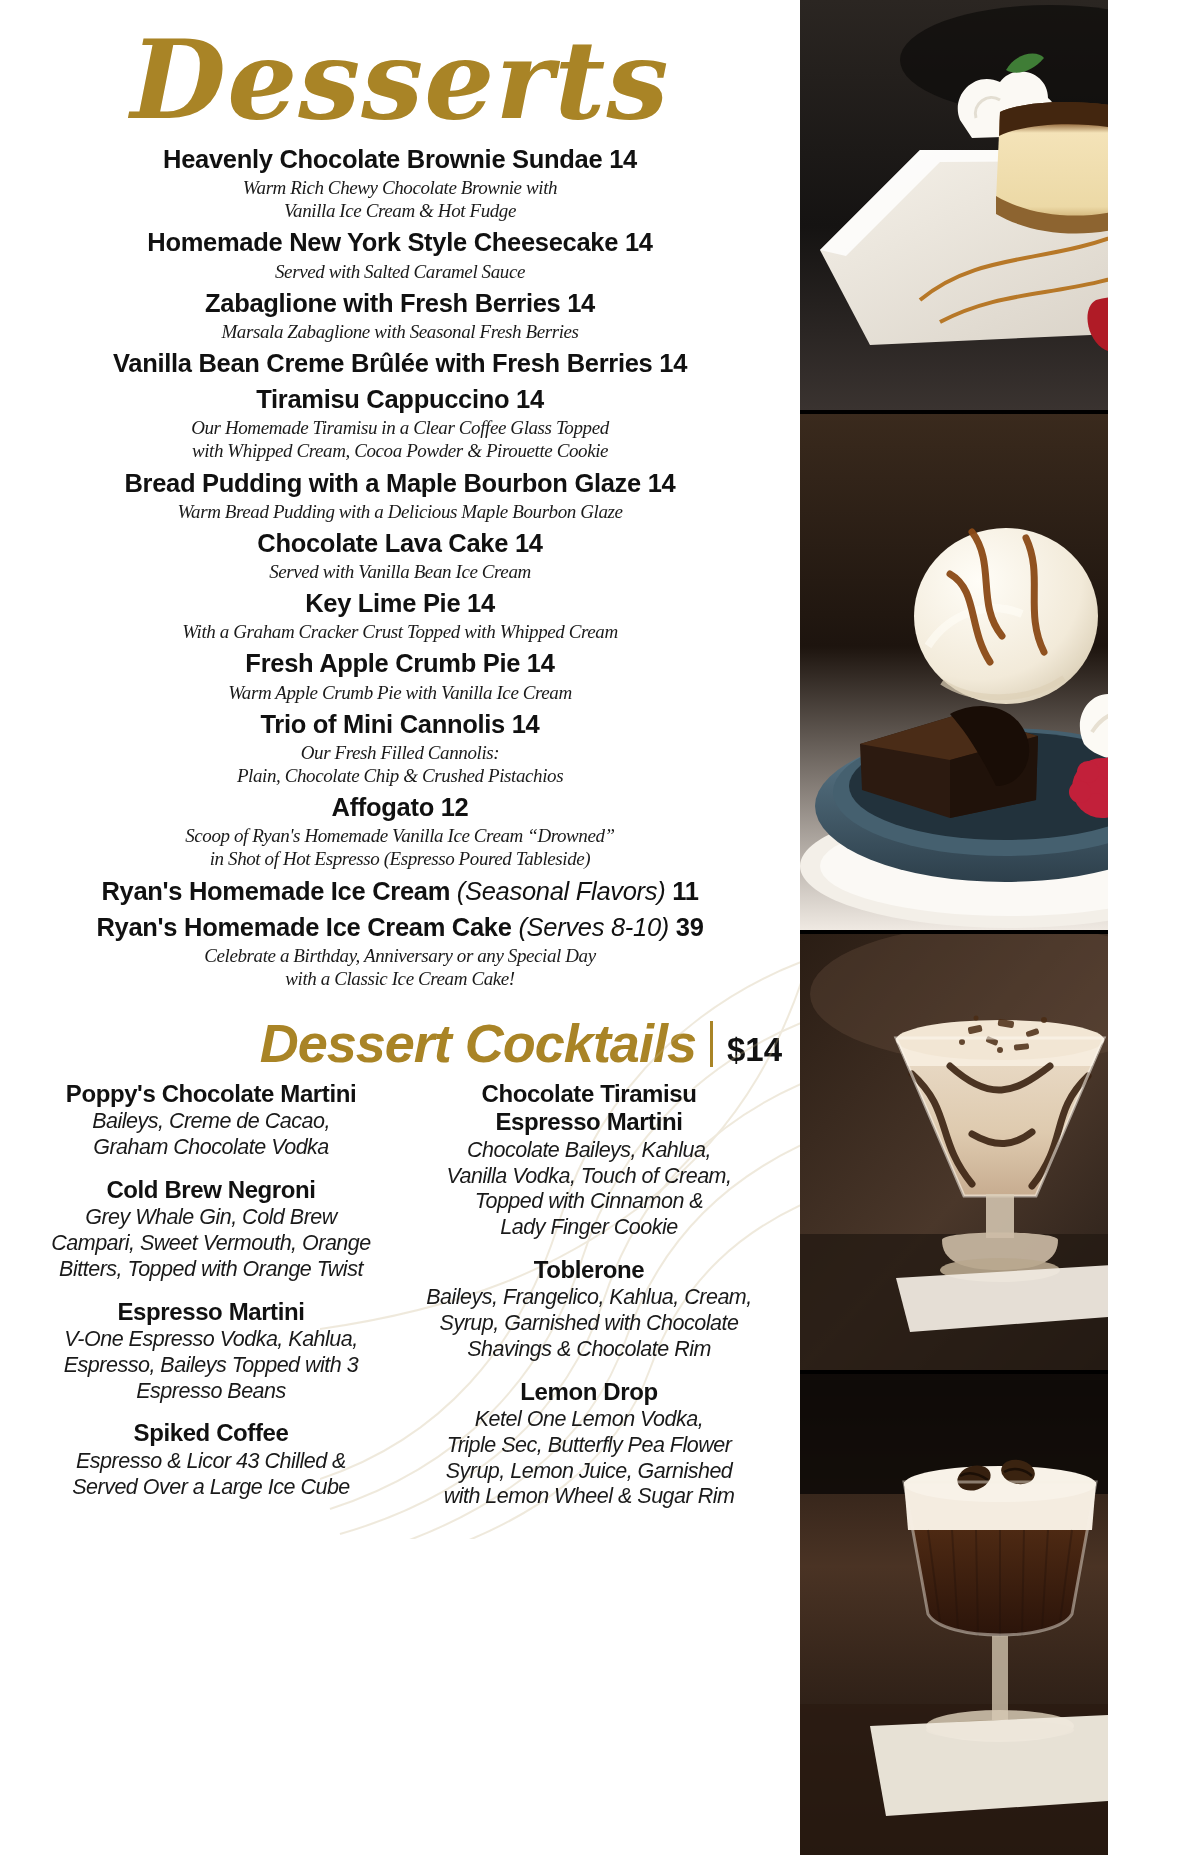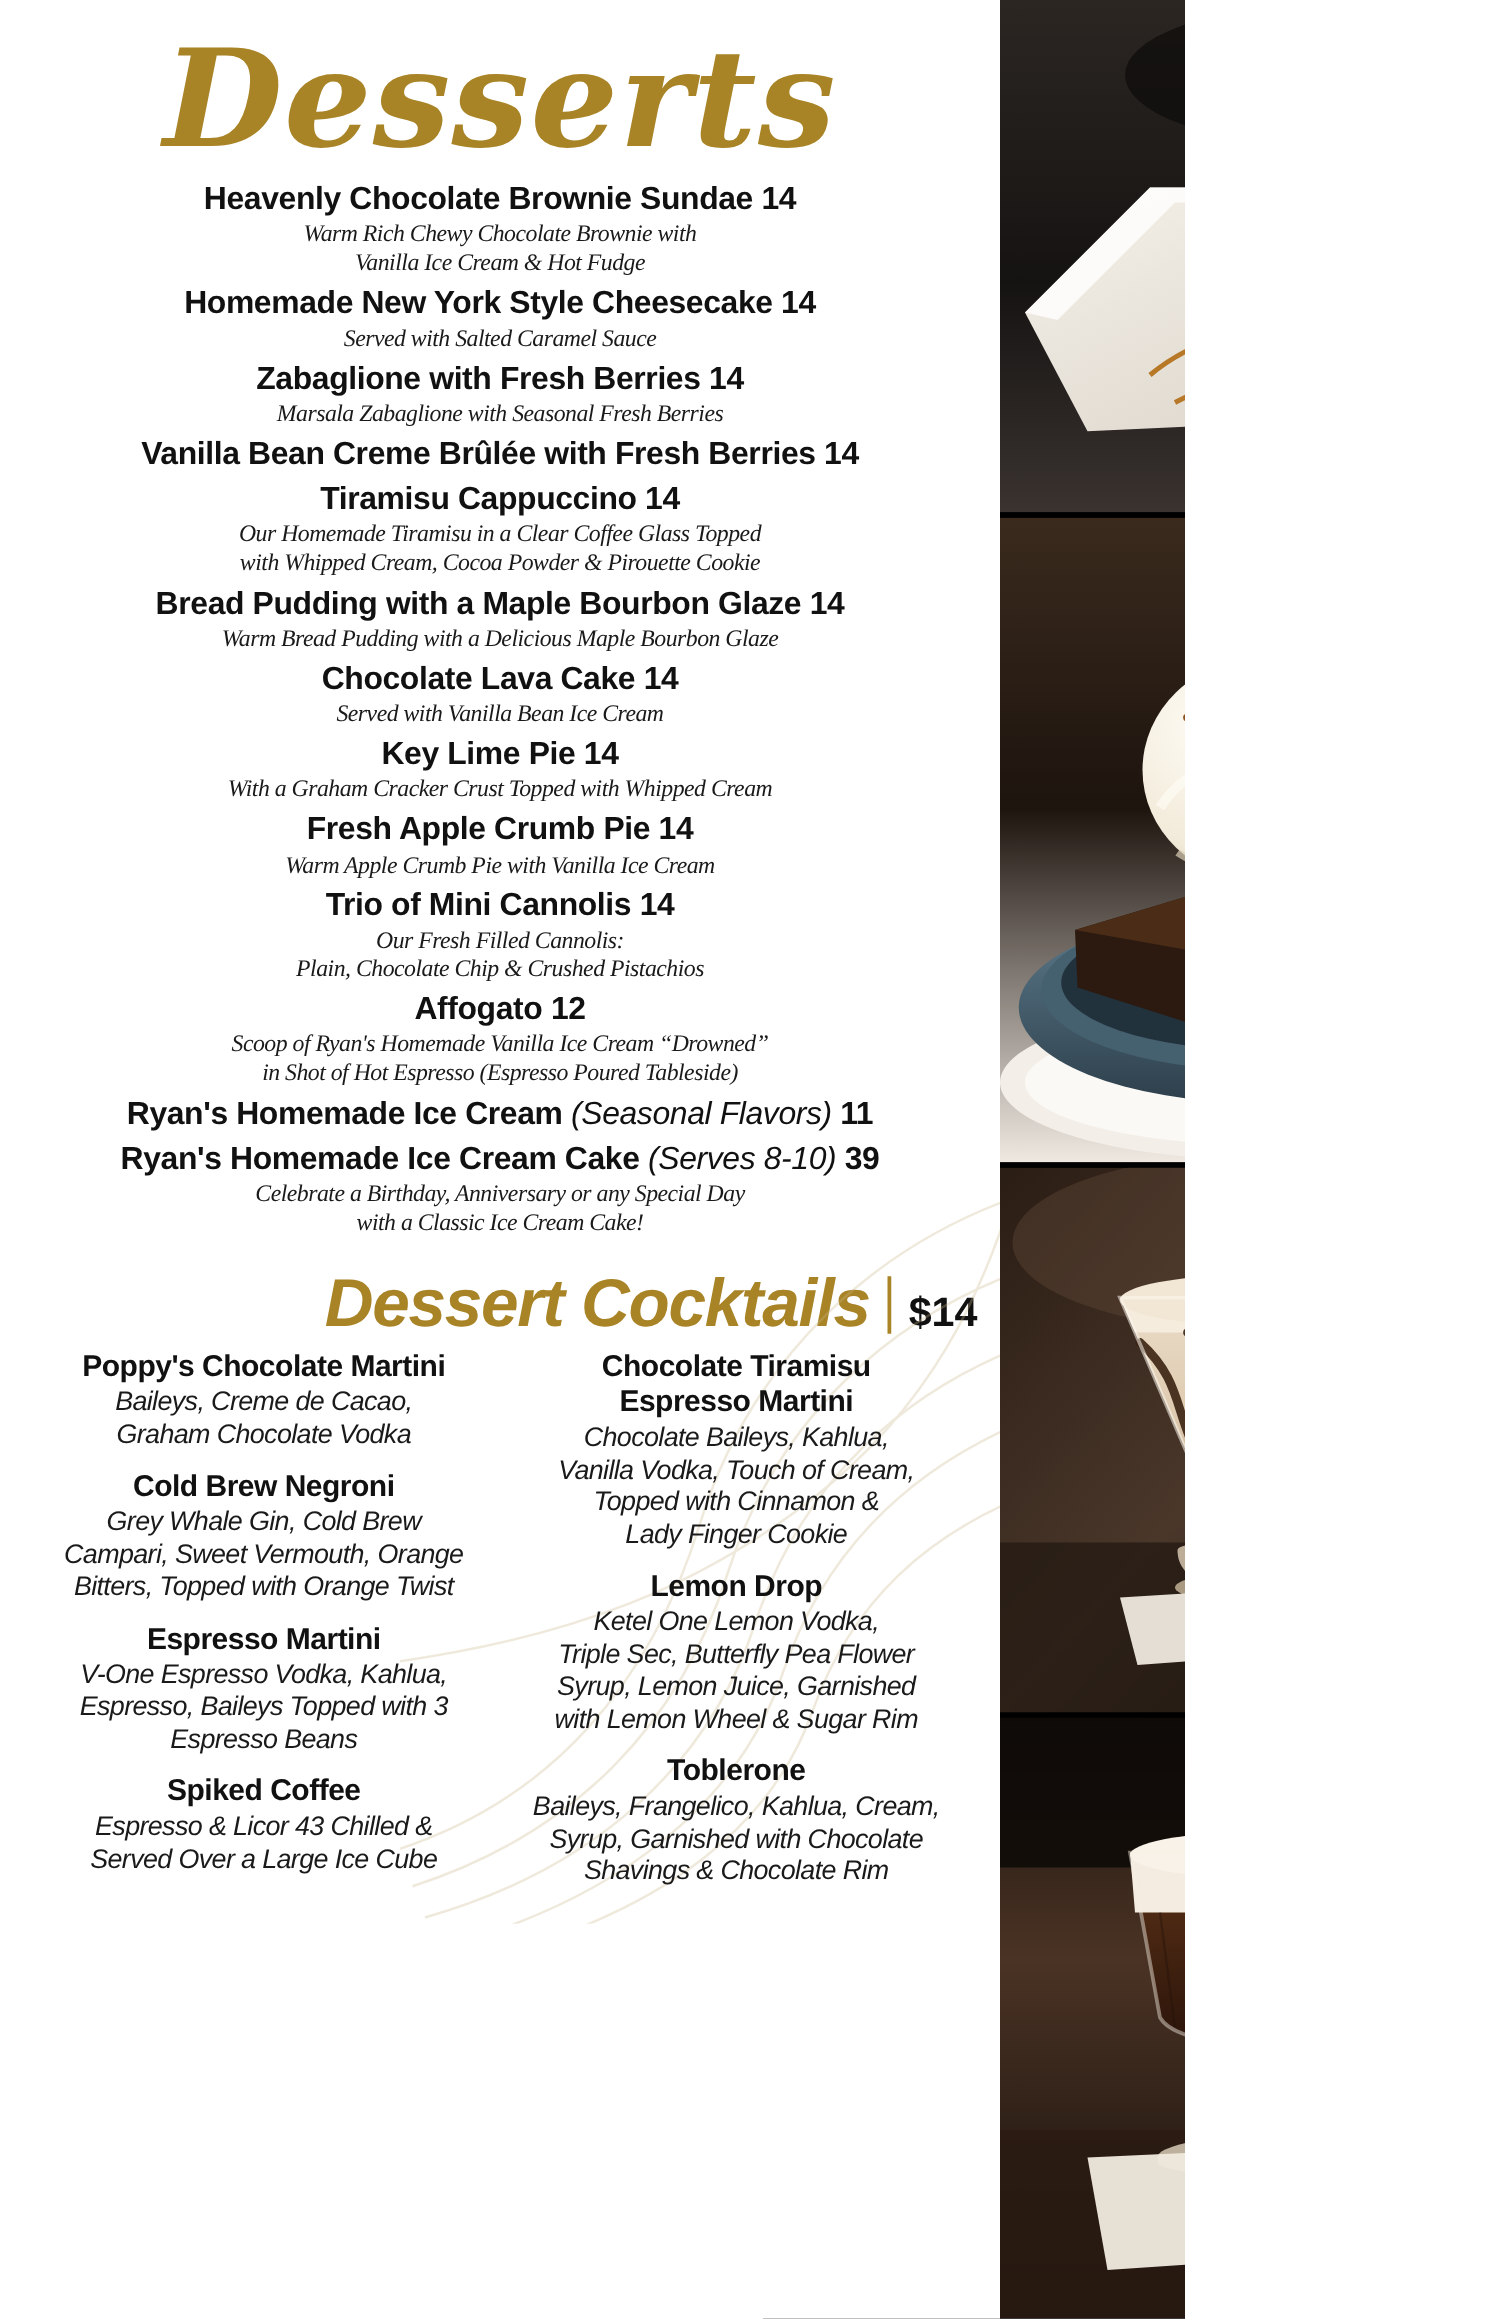--- a/index.html
+++ b/index.html
@@ -4,24 +4,24 @@
 <style>
   * { box-sizing: border-box; margin: 0; padding: 0; }
   html, body {
     width: 1200px;
     height: 1855px;
     background: #ffffff;
     font-family: "Liberation Sans", sans-serif;
   }
   .page {
     position: relative;
-    width: 948px;
+    width: 1108px;
     height: 1855px;
     overflow: hidden;
-    background: #404040;
+    background: #14b8a6;
   }
 
   
   .menu-col {
     position: absolute;
     left: 0; top: 0;
     width: 800px;
     height: 1855px;
     background: #ffffff;
     overflow: hidden;
@@ -301,31 +301,31 @@
         <div class="ccol">
           <div class="cocktail">
             <div class="cocktail-name" style="white-space:pre-line">Chocolate Tiramisu
 Espresso Martini</div>
             <div class="cocktail-desc" style="white-space:pre-line">Chocolate Baileys, Kahlua,
 Vanilla Vodka, Touch of Cream,
 Topped with Cinnamon &amp;
 Lady Finger Cookie</div>
           </div>
           <div class="cocktail">
+            <div class="cocktail-name" style="white-space:pre-line">Toblerone</div>
+            <div class="cocktail-desc" style="white-space:pre-line">Baileys, Frangelico, Kahlua, Cream,
+Syrup, Garnished with Chocolate
+Shavings &amp; Chocolate Rim</div>
+          </div>
+          <div class="cocktail">
             <div class="cocktail-name" style="white-space:pre-line">Lemon Drop</div>
             <div class="cocktail-desc" style="white-space:pre-line">Ketel One Lemon Vodka,
 Triple Sec, Butterfly Pea Flower
 Syrup, Lemon Juice, Garnished
 with Lemon Wheel &amp; Sugar Rim</div>
-          </div>
-          <div class="cocktail">
-            <div class="cocktail-name" style="white-space:pre-line">Toblerone</div>
-            <div class="cocktail-desc" style="white-space:pre-line">Baileys, Frangelico, Kahlua, Cream,
-Syrup, Garnished with Chocolate
-Shavings &amp; Chocolate Rim</div>
           </div>
         </div>
 
       </div>
 
     </div>
   </div>
 
   <div class="photo-col">
 

